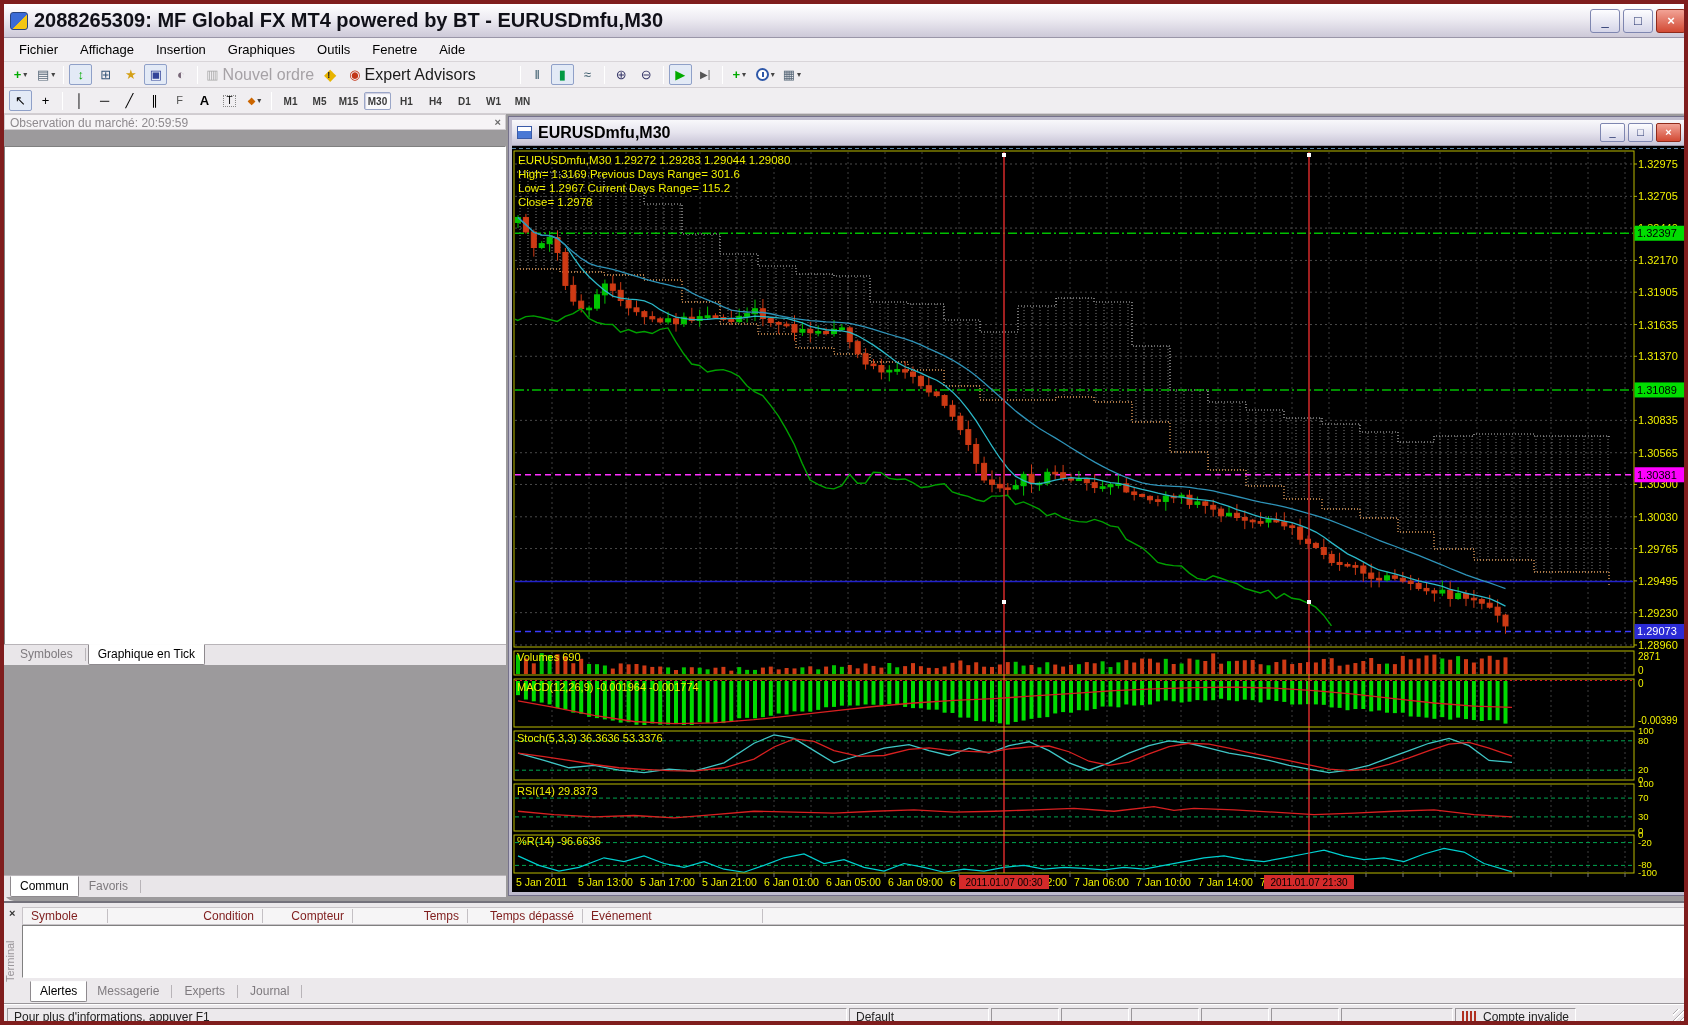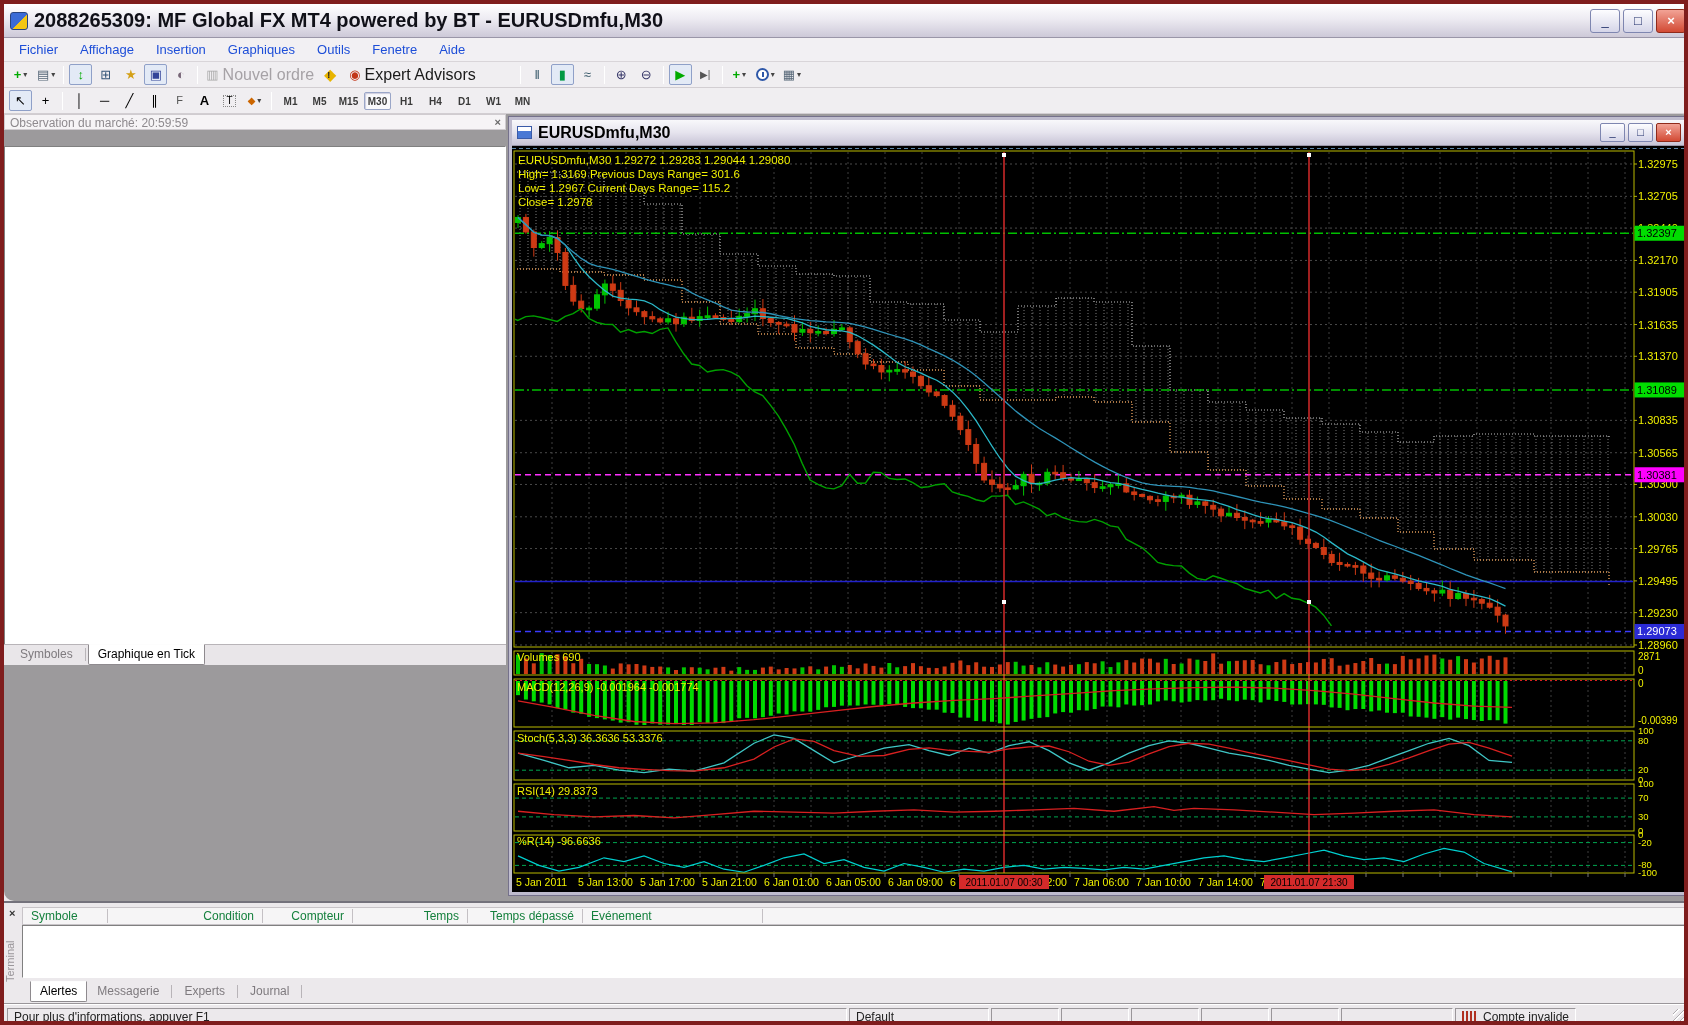--- a/index.html
+++ b/index.html
@@ -13,21 +13,21 @@
   .app-icon{width:18px;height:18px;margin-right:6px;border-radius:3px;
     background:linear-gradient(135deg,#3A6BD6 0 55%,#F3C614 55% 100%);border:1px solid #28437E;}
   .title-text{font-size:20px;font-weight:bold;color:#101018;white-space:nowrap;}
   .win-btns{margin-left:auto;display:flex;gap:3px;}
   .wbtn{width:30px;height:24px;border-radius:3px;border:1px solid #7E86B0;font-size:13px;line-height:21px;
     text-align:center;color:#1B2A66;background:linear-gradient(#FDFDFF,#D5D5E8);}
   .wbtn.close{background:linear-gradient(#F2A396,#D24A34);color:#fff;font-weight:bold;border-color:#8F2A1A;}
   
   .menubar{left:0;top:34px;width:1688px;height:24px;background:#F2F0F3;border-bottom:1px solid #D9D5D9;
     display:flex;align-items:center;padding-left:4px;}
-  .menu-item{padding:3px 11px;font-size:13px;color:#1d4ed8;}
+  .menu-item{padding:3px 11px;font-size:13px;color:#000000;}
   .toolbar{left:0;width:1688px;height:26px;background:#F0EEF1;border-bottom:1px solid #D2CED2;
     display:flex;align-items:center;padding-left:4px;}
   .t1{top:58px;} .t2{top:84px;}
   .tbtn{height:21px;min-width:23px;margin:0 1px;display:flex;align-items:center;justify-content:center;
     border:1px solid transparent;border-radius:2px;padding:0 2px;position:relative;font-size:13px;}
   .tbtn.pressed{border:1px solid #8FA0C8;background:#E3EAF6;}
   .tbtn.disabled{color:#A6A2A6;}
   .tsep{width:1px;height:18px;background:#BDB9BD;border-right:1px solid #FFF;margin:0 4px;}
   .g{font-size:13px;line-height:1;}
   .dd{font-size:8px;color:#444;margin-left:2px;}
@@ -67,21 +67,21 @@
     text-align:center;color:#1B2A66;background:linear-gradient(#FDFDFF,#D5D5E8);}
   .cwbtn.close{background:linear-gradient(#F2A396,#D24A34);color:#fff;font-weight:bold;border-color:#8F2A1A;}
   
   .term-split{left:0;top:897px;width:1688px;height:2px;background:#74727C;}
   .terminal{left:0;top:899px;width:1688px;height:101px;background:#ECE9EC;}
   .term-x{position:absolute;left:5px;top:4px;font-size:11px;font-weight:bold;color:#333;}
   .term-side{position:absolute;left:0px;top:28px;width:16px;height:60px;color:#9A969A;font-size:11px;
     writing-mode:vertical-rl;transform:rotate(180deg);text-align:center;}
   .term-hdrrow{position:absolute;left:18px;top:4px;right:2px;height:18px;background:#F6F5F6;
     border:1px solid #C8C4C8;display:flex;align-items:center;}
-  .tcol{font-size:12px;color:#15803d;padding:0 8px;border-right:1px solid #C4C0C4;height:14px;line-height:14px;}
+  .tcol{font-size:12px;color:#7f1d1d;padding:0 8px;border-right:1px solid #C4C0C4;height:14px;line-height:14px;}
   .term-body{position:absolute;left:18px;top:22px;right:2px;height:53px;background:#fff;
     border:1px solid;border-color:#808080 #FFF #FFF #808080;}
   .term-tabs{position:absolute;left:18px;top:75px;right:2px;height:24px;}
   
   .statusbar{left:0;top:1000px;width:1688px;height:25px;background:#ECE9EC;border-top:1px solid #FFF;
     box-shadow:0 -1px 0 #9A969A;display:flex;align-items:center;padding:2px 3px;}
   .scell{height:19px;border:1px solid;border-color:#9A969A #FFF #FFF #9A969A;font-size:12px;color:#222;
     padding:1px 6px;margin-right:2px;white-space:nowrap;overflow:hidden;}
   .conn-bars{display:inline-block;width:16px;height:11px;vertical-align:-1px;margin-right:5px;
     background:repeating-linear-gradient(90deg,#B03020 0 2px,#E8E6E8 2px 4px);}
@@ -245,20 +245,25 @@
     </div>
     <div class="abs panel-body mw-body">
       <span class="attente">Attente de rafraîchissement</span>
     </div>
     <div class="abs tabrow mw-tabs" id="mw-tabs">
         <span class="tab">Symboles</span>
         <span class="tab-sep"></span>
         <span class="tab active">Graphique en Tick</span>
       </div>
 
+    <div class="abs tabrow nav-tabs" id="nav-tabs">
+        <span class="tab active">Commun</span>
+        <span class="tab">Favoris</span>
+        <span class="tab-sep"></span>
+      </div>
 
     <div class="abs chartwin">
       <div class="cw-title">
         <span class="cw-icon"></span>
         <span class="cw-text">EURUSDmfu,M30</span>
         <span class="cw-btns">
           <span class="cwbtn">_</span>
           <span class="cwbtn">□</span>
           <span class="cwbtn close">×</span>
         </span>

